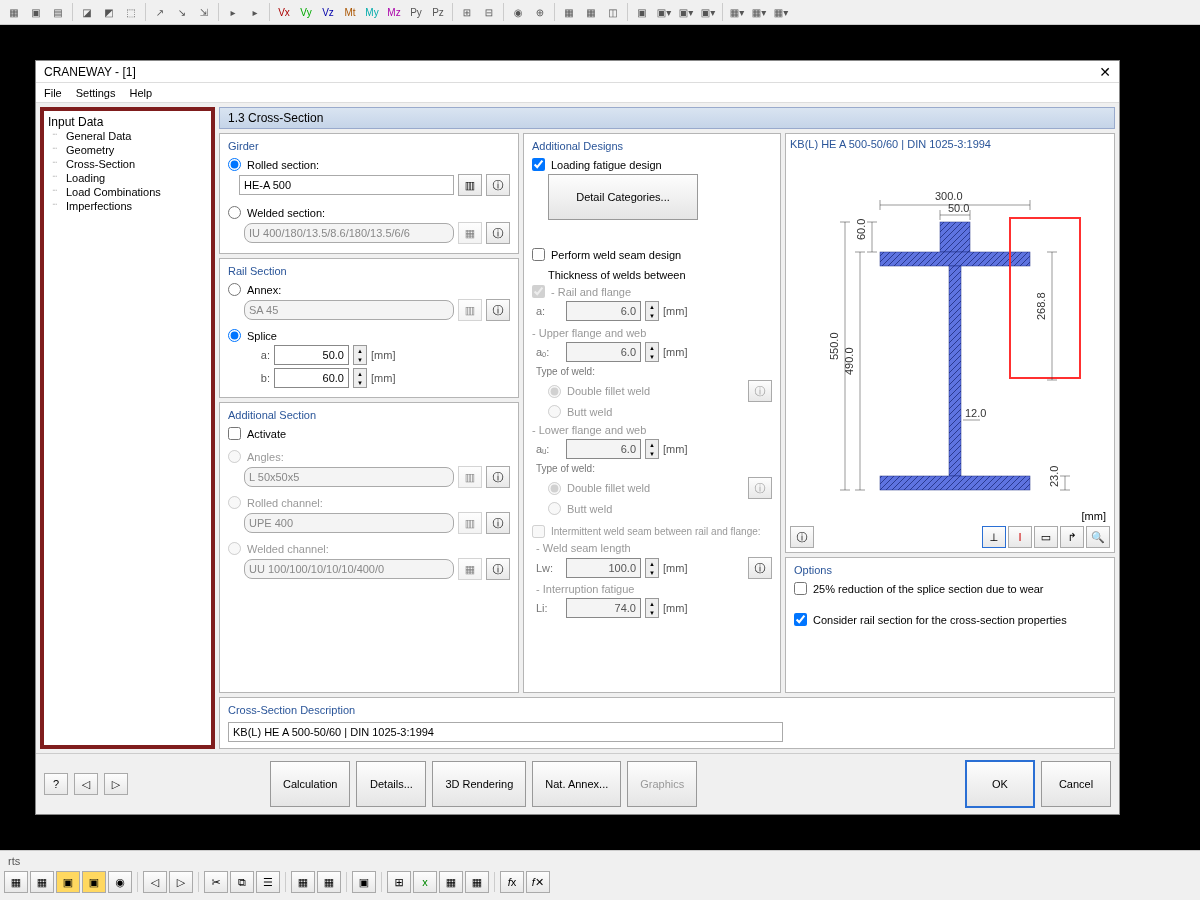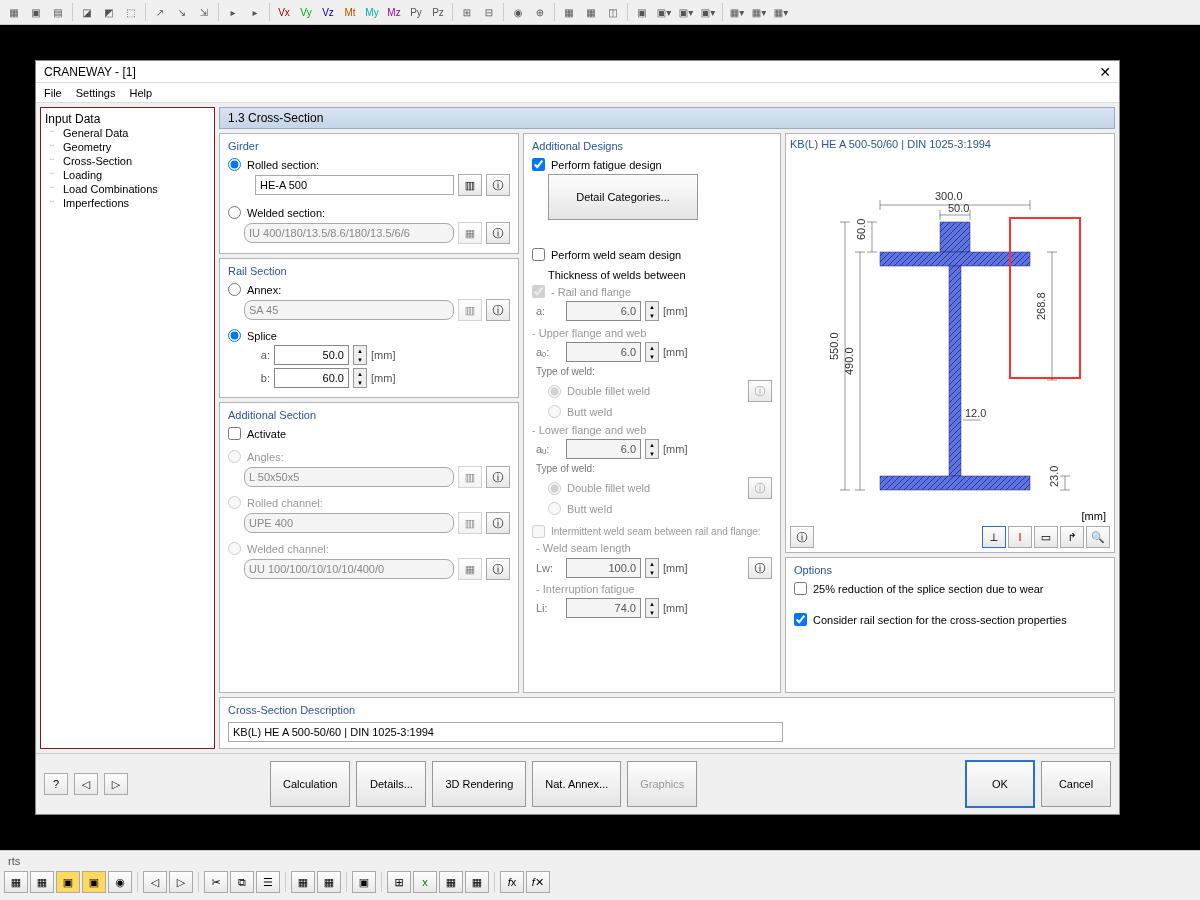--- a/index.html
+++ b/index.html
@@ -7,21 +7,21 @@
 .toolbar-top { position: absolute; top: 0; left: 0; right: 0; height: 25px; background: #f0f0f0; border-bottom: 1px solid #ccc; display: flex; align-items: center; padding: 0 4px; gap: 2px; }
 .toolbar-top .tb { width: 20px; height: 20px; display: flex; align-items: center; justify-content: center; font-size: 10px; color: #555; }
 .toolbar-top .sep { width: 1px; height: 18px; background: #ccc; margin: 0 2px; }
 .dialog { position: absolute; top: 60px; left: 35px; width: 1085px; height: 755px; background: #f0f0f0; border: 1px solid #888; box-shadow: 2px 2px 8px rgba(0,0,0,0.4); display: flex; flex-direction: column; }
 .titlebar { height: 22px; display: flex; align-items: center; padding: 0 8px; justify-content: space-between; background: #fff; border-bottom: 1px solid #ddd; }
 .titlebar .title { font-size: 12px; }
 .titlebar .close { font-size: 14px; cursor: pointer; }
 .menubar { height: 20px; display: flex; align-items: center; padding: 0 8px; gap: 14px; background: #fff; border-bottom: 1px solid #ddd; }
 .menubar span { cursor: pointer; }
 .dialog-body { flex: 1; display: flex; padding: 4px; gap: 4px; }
-.tree-panel { width: 175px; background: #fff; border: 1px solid #7f1d1d; padding: 4px; }
+.tree-panel { width: 175px; background: #fff; border: 4px solid #7f1d1d; padding: 4px; }
 .tree-root { font-size: 12px; }
 .tree-item { padding: 1px 0 1px 18px; position: relative; cursor: pointer; }
 .tree-item::before { content: '⋅⋅⋅'; position: absolute; left: 4px; color: #aaa; font-size: 8px; letter-spacing: -1px; }
 .tree-item.sel { color: #000; }
 .main-panel { flex: 1; display: flex; flex-direction: column; gap: 4px; }
 .panel-header { background: linear-gradient(#d9e4f1, #c5d4e8); border: 1px solid #99aacc; padding: 3px 8px; font-size: 12px; }
 .panel-row { display: flex; gap: 4px; flex: 1; }
 .col { display: flex; flex-direction: column; gap: 4px; }
 .col1 { width: 300px; justify-content: flex-end; }
 .col2 { width: 258px; }
@@ -133,21 +133,21 @@
       <div class="panel-row">
 
         <div class="col col1">
           <div class="group">
             <div class="group-title">Girder</div>
             <div class="radio-row">
                 <input type="radio" checked="" style="">
                 <span>Rolled section:</span>
               </div>
             <div class="field-row">
-              <input class="text-input" style="margin-left: 27px;" value="HE-A 500">
+              <input class="text-input" style="margin-left: 11px;" value="HE-A 500">
               <div class="icon-btn">▥</div>
               <div class="icon-btn">ⓘ</div>
             </div>
             <div class="radio-row" style="margin-top:10px">
                 <input type="radio" style="">
                 <span>Welded section:</span>
               </div>
             <div class="field-row">
               <input class="text-input disabled" disabled="" style="margin-left: 16px;" value="IU 400/180/13.5/8.6/180/13.5/6/6">
               <div class="icon-btn disabled">▦</div>
@@ -224,21 +224,21 @@
               <div class="icon-btn">ⓘ</div>
             </div>
           </div>
         </div>
 
         <div class="col col2">
           <div class="group" style="flex:1">
             <div class="group-title">Additional Designs</div>
             <div class="check-row">
                 <input type="checkbox" checked="" style="">
-                <span>Perform fatigue design</span>
+                <span>Loading fatigue design</span>
               </div>
             <div class="field-row" style="padding-left:16px">
                 <button class="btn" style="width:150px">Detail Categories...</button>
               </div>
             <div class="check-row" style="margin-top:28px">
                 <input type="checkbox" style="">
                 <span>Perform weld seam design</span>
               </div>
             <div style="margin: 8px 0 4px 16px">Thickness of welds between</div>
 

